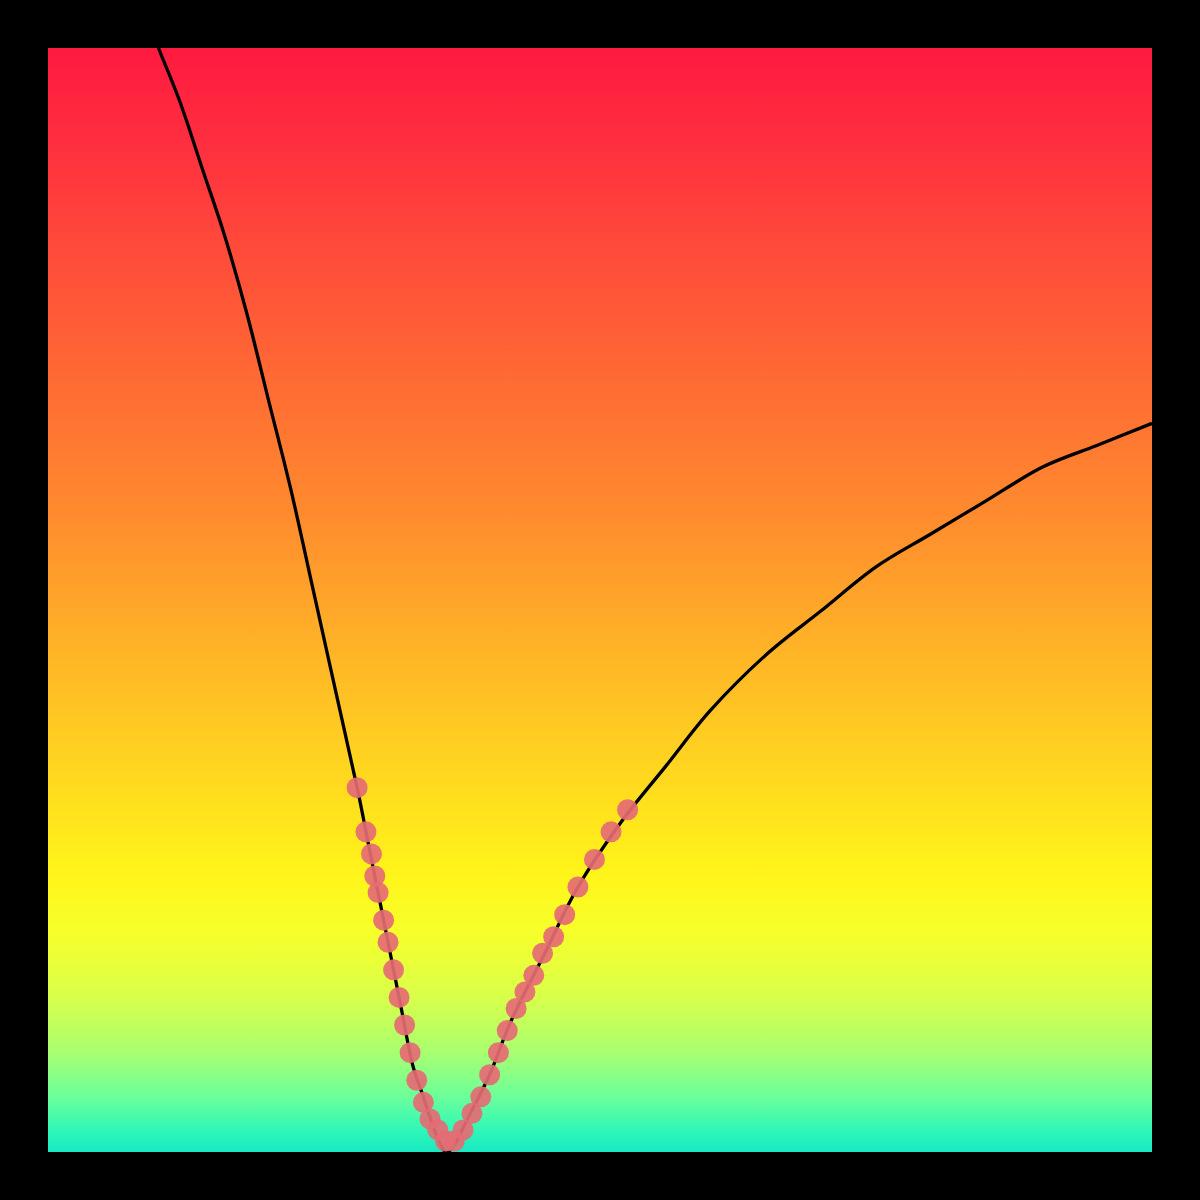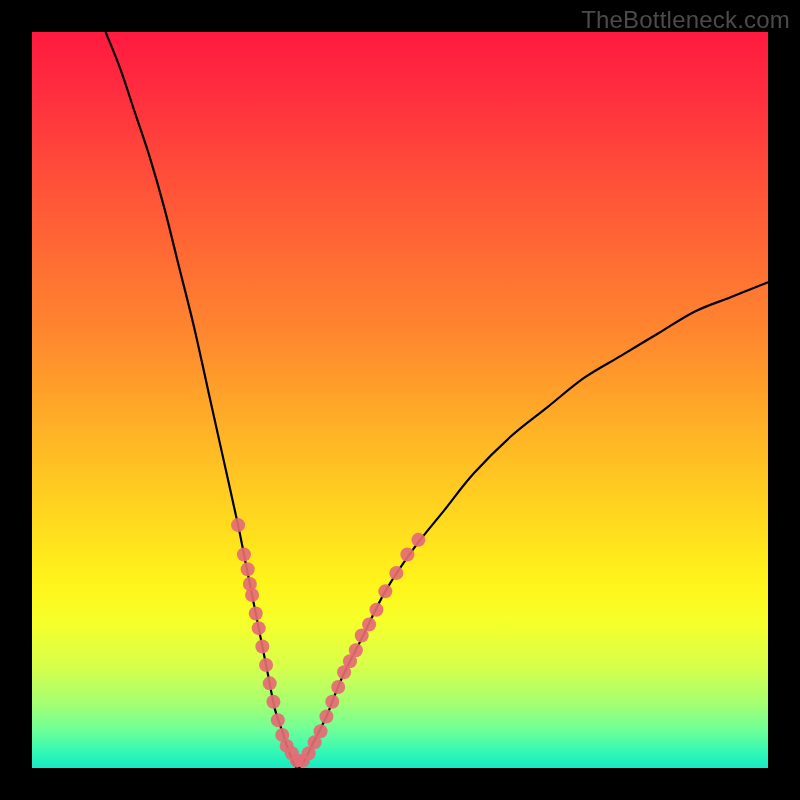--- a/index.html
+++ b/index.html
@@ -58,21 +58,20 @@
     color: #4b4b4b;
     font-size: 24px;
     font-weight: 500;
     letter-spacing: 0.2px;
   }
 </style>
 </head>
 <body>
 
 <div class="frame">
-  <div class="watermark">TheBottleneck.com</div>
 
   <div class="plot-area">
     <div class="gradient-bg"></div>
     <svg class="curve-svg" width="736" height="736" viewBox="0 0 736 736">
       <g id="curve-group">
           <path d="M 73.60000000000001,0 C 76.05333333333334,6.133333333333344 83.41333333333333,23.30666666666673 88.32,36.80000000000007 C 93.22666666666666,50.29333333333341 98.13333333333334,66.24000000000005 103.04,80.96000000000004 C 107.94666666666667,95.68000000000002 112.85333333333334,109.17333333333335 117.76,125.12 C 122.66666666666667,141.06666666666666 127.57333333333332,158.23999999999998 132.48,176.64 C 137.38666666666666,195.04 142.29333333333335,215.89333333333332 147.20000000000002,235.51999999999998 C 152.10666666666668,255.14666666666665 157.01333333333332,273.5466666666667 161.92,294.40000000000003 C 166.82666666666665,315.2533333333334 171.73333333333332,338.56 176.64,360.64 C 181.54666666666665,382.71999999999997 186.45333333333335,404.8 191.36,426.88 C 196.26666666666668,448.96 202.4,475.94666666666666 206.08,493.12 C 209.76000000000002,510.29333333333335 210.98666666666668,517.6533333333333 213.44,529.92 C 215.89333333333332,542.1866666666666 218.34666666666664,554.4533333333334 220.79999999999998,566.72 C 223.25333333333333,578.9866666666667 225.70666666666665,591.2533333333333 228.16,603.52 C 230.61333333333334,615.7866666666666 233.06666666666666,628.0533333333333 235.52,640.3199999999999 C 237.97333333333336,652.5866666666666 240.42666666666668,667.3066666666666 242.88000000000002,677.12 C 245.33333333333337,686.9333333333334 247.7866666666667,691.84 250.24,699.2 C 252.69333333333333,706.5600000000001 255.14666666666665,715.1466666666666 257.59999999999997,721.28 C 260.0533333333333,727.4133333333333 262.50666666666666,734.7733333333333 264.96,736 C 267.4133333333333,737.2266666666667 269.8666666666667,732.3199999999999 272.32,728.64 C 274.7733333333333,724.96 276,721.28 279.68,713.92 C 283.36,706.56 289.49333333333334,695.52 294.40000000000003,684.48 C 299.30666666666673,673.44 302.9866666666667,661.1733333333334 309.12,647.6800000000001 C 315.25333333333333,634.1866666666667 323.84,618.24 331.2,603.52 C 338.56,588.8 344.69333333333327,574.08 353.28,559.36 C 361.8666666666667,544.64 372.9066666666667,528.6933333333334 382.72,515.2 C 392.53333333333336,501.7066666666667 402.3466666666667,490.66666666666674 412.16,478.40000000000003 C 421.97333333333336,466.1333333333333 430.55999999999995,453.8666666666666 441.59999999999997,441.59999999999997 C 452.64,429.3333333333333 466.1333333333334,415.84000000000003 478.40000000000003,404.8 C 490.6666666666667,393.76 502.9333333333333,385.17333333333335 515.1999999999999,375.36 C 527.4666666666666,365.5466666666667 539.7333333333333,354.50666666666666 552,345.91999999999996 C 564.2666666666667,337.33333333333326 576.5333333333334,331.19999999999993 588.8000000000001,323.84 C 601.0666666666667,316.48 613.3333333333334,309.12000000000006 625.6,301.76000000000005 C 637.8666666666667,294.40000000000003 650.1333333333333,285.81333333333333 662.4,279.68 C 674.6666666666666,273.5466666666667 686.9333333333333,269.8666666666667 699.1999999999999,264.96 C 711.4666666666666,260.0533333333333 729.8666666666667,252.6933333333333 736,250.23999999999995" fill="none" stroke="#000000" stroke-width="2.2"></path>
         </g>
       <g id="marker-group">
           <circle cx="206.08" cy="493.12" r="7" fill="#e56b74" fill-opacity="0.92"></circle>
           <circle cx="211.96800000000002" cy="522.56" r="7" fill="#e56b74" fill-opacity="0.92"></circle>

